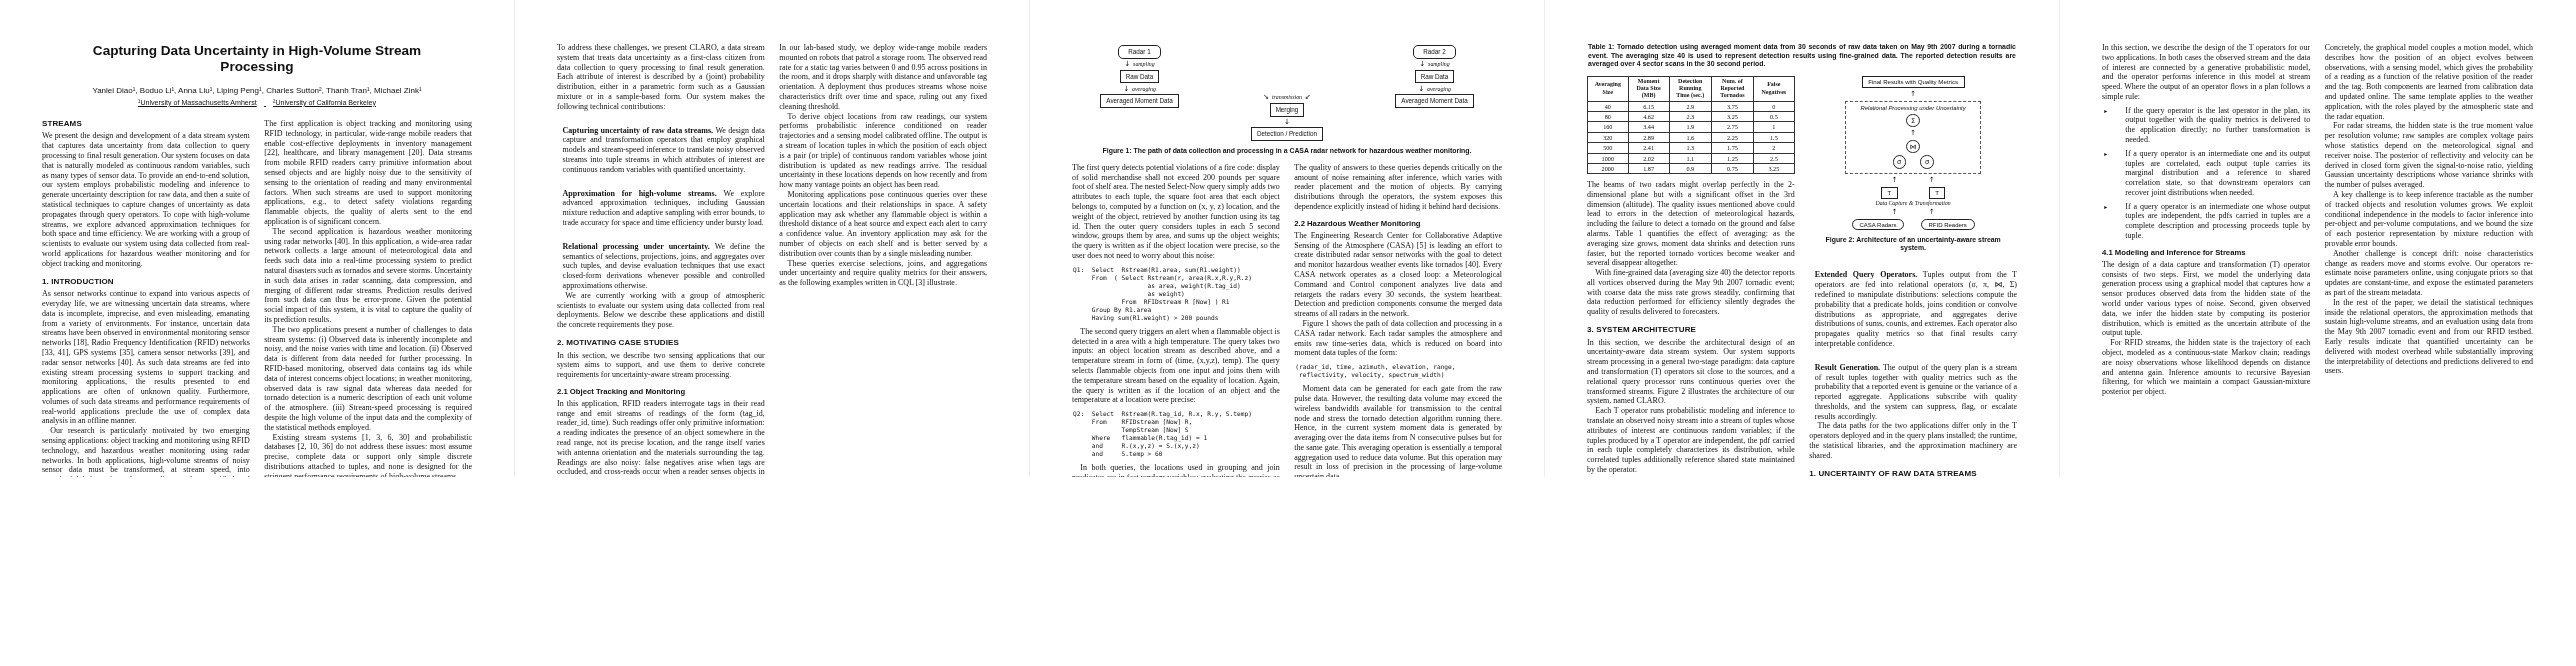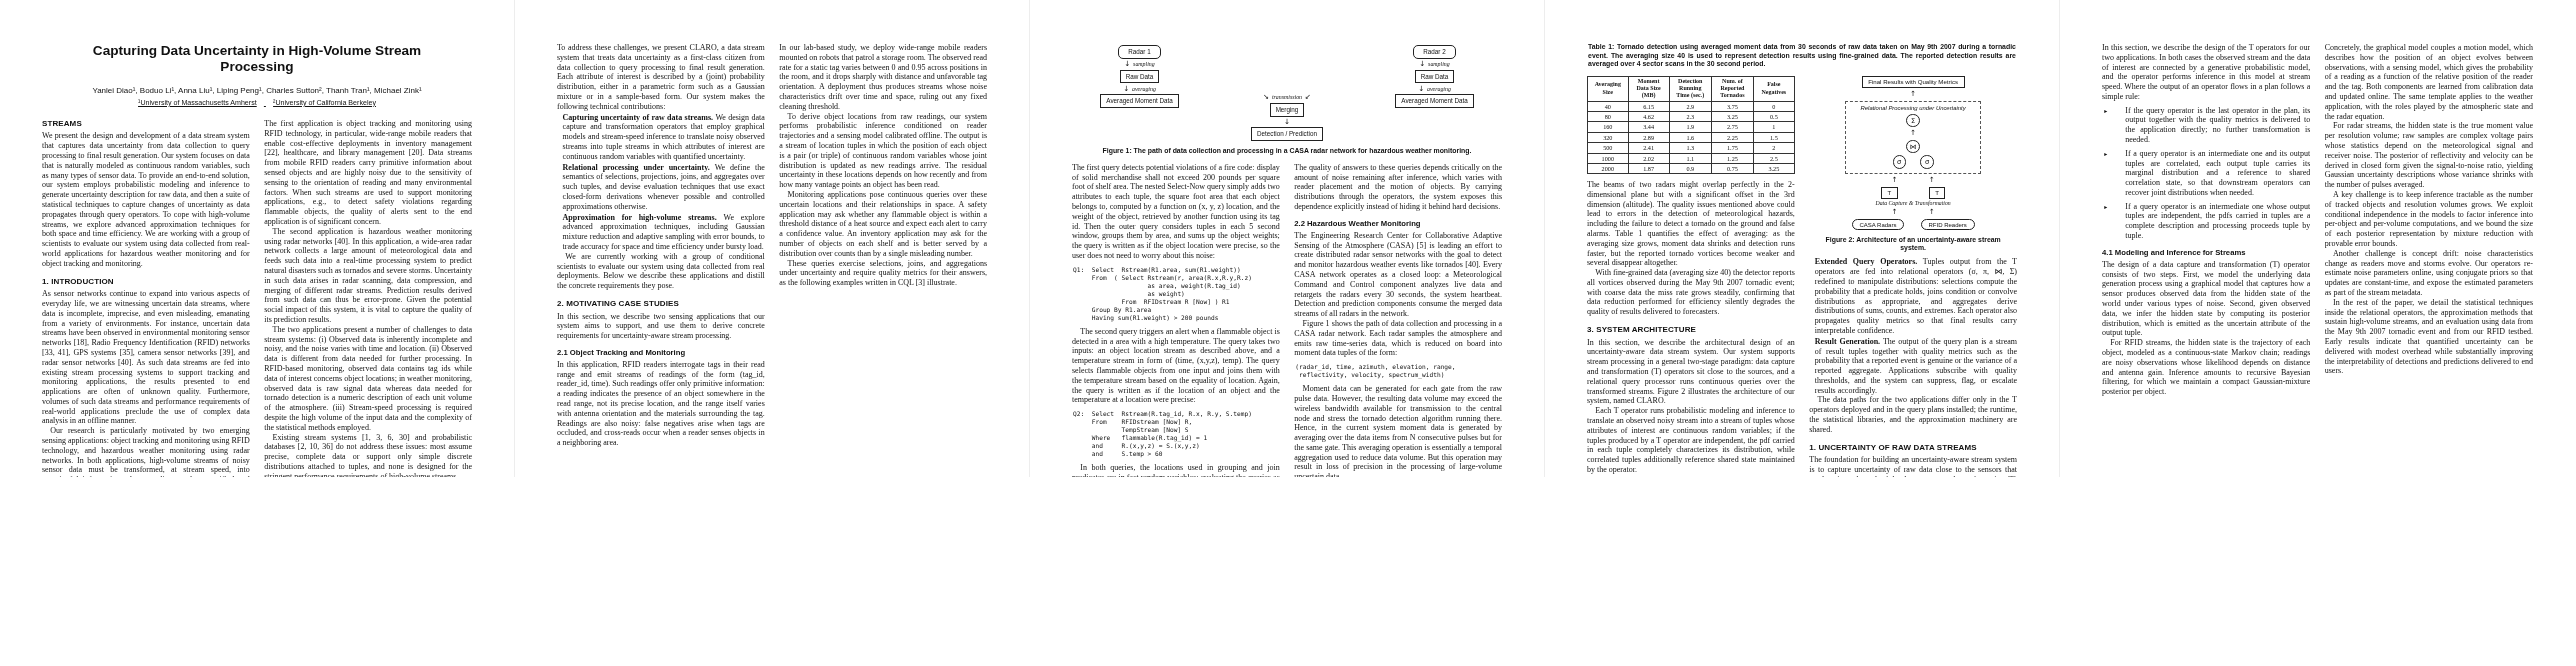--- a/index.html
+++ b/index.html
@@ -16,21 +16,21 @@
   
   .head { text-align:center; margin-bottom:12.2px; }
   .title { font-family:"Liberation Sans", sans-serif; font-weight:bold; font-size:13.6px;
            line-height:16px; max-width:333px; margin:0 auto 11px; }
   .authors { font-family:"Liberation Sans", sans-serif; font-size:8px; margin-bottom:3.9px; }
   .affils { font-family:"Liberation Sans", sans-serif; font-size:7.1px;text-decoration:underline; }
   .affils span { margin:0 7.2px; }
 
   
   p.para { margin:0; text-indent:8.3px; line-height:9.8px; text-align:justify; }
-  p.para.lead-item { text-indent:0; padding-left:5.6px; margin-top:1px; }
+  p.para.lead-item { text-indent:0; padding-left:5.6px; margin-top:14px; }
   .sec-heading { font-family:"Liberation Sans", sans-serif; font-size:8px; font-weight:bold;
                  margin:8.3px 0 3.3px; letter-spacing:0.1px; }
   .sub-heading { font-family:"Liberation Sans", sans-serif; font-size:7.7px; font-weight:bold;
                  margin:7.2px 0 2.8px; }
   .col > .sec-heading:first-child, .col > .sub-heading:first-child { margin-top:0; }
   .sec-heading + p.para, .sub-heading + p.para { text-indent:0; }
   .code { font-family:"DejaVu Sans Mono", monospace; font-size:6.2px; line-height:8px;
           margin:5px 0 5px 1.1px; white-space:pre; }
   .bullet { display:flex; gap:18px; margin:3.9px 0 0 2.2px; }
   .bmark { font-family:"DejaVu Sans", sans-serif; font-size:6.1px; line-height:9.8px; }
@@ -121,23 +121,23 @@
           <p class="para">Recent work on particle filtering [21, 26] considers inference over Markovian models but does not integrate inference with relational query processing, nor does it address resource management for many concurrently monitored objects and volumes.</p>
         </div>
     </div>
   </section>
 
   <section class="page">
     <div class="cols">
       <div class="col">
           <p class="para" style="text-indent: 0px;">To address these challenges, we present CLARO, a data stream system that treats data uncertainty as a first-class citizen from data collection to query processing to final result generation. Each attribute of interest is described by a (joint) probability distribution, either in a parametric form such as a Gaussian mixture or in a sample-based form. Our system makes the following technical contributions:</p>
           <p class="para lead-item"><strong>Capturing uncertainty of raw data streams. </strong>We design data capture and transformation operators that employ graphical models and stream-speed inference to translate noisy observed streams into tuple streams in which attributes of interest are continuous random variables with quantified uncertainty.</p>
+          <p class="para lead-item"><strong>Approximation for high-volume streams. </strong>We explore advanced approximation techniques, including Gaussian mixture reduction and adaptive sampling with error bounds, to trade accuracy for space and time efficiency under bursty load.</p>
           <p class="para lead-item"><strong>Relational processing under uncertainty. </strong>We define the semantics of selections, projections, joins, and aggregates over such tuples, and devise evaluation techniques that use exact closed-form derivations whenever possible and controlled approximations otherwise.</p>
-          <p class="para lead-item"><strong>Approximation for high-volume streams. </strong>We explore advanced approximation techniques, including Gaussian mixture reduction and adaptive sampling with error bounds, to trade accuracy for space and time efficiency under bursty load.</p>
-          <p class="para">We are currently working with a group of conditional scientists to evaluate our system using data collected from real deployments. Below we describe these applications and distill the concrete requirements they pose.</p>
+          <p class="para">We are currently working with a group of atmospheric scientists to evaluate our system using data collected from real deployments. Below we describe these applications and distill the concrete requirements they pose.</p>
           <div class="sec-heading">2.  MOTIVATING CASE STUDIES</div>
           <p class="para">In this section, we describe two sensing applications that our system aims to support, and use them to derive concrete requirements for uncertainty-aware stream processing.</p>
           <div class="sub-heading">2.1  Object Tracking and Monitoring</div>
           <p class="para">In this application, RFID readers interrogate tags in their read range and emit streams of readings of the form (tag_id, reader_id, time). Such readings offer only primitive information: a reading indicates the presence of an object somewhere in the read range, not its precise location, and the range itself varies with antenna orientation and the materials surrounding the tag. Readings are also noisy: false negatives arise when tags are occluded, and cross-reads occur when a reader senses objects in a neighboring area.</p>
         </div>
       <div class="col">
           <p class="para" style="text-indent: 0px;">In our lab-based study, we deploy wide-range mobile readers mounted on robots that patrol a storage room. The observed read rate for a static tag varies between 0 and 0.95 across positions in the room, and it drops sharply with distance and unfavorable tag orientation. A deployment thus produces streams whose noise characteristics drift over time and space, ruling out any fixed cleaning threshold.</p>
           <p class="para">To derive object locations from raw readings, our system performs probabilistic inference conditioned on reader trajectories and a sensing model calibrated offline. The output is a stream of location tuples in which the position of each object is a pair (or triple) of continuous random variables whose joint distribution is updated as new readings arrive. The residual uncertainty in these locations depends on how recently and from how many vantage points an object has been read.</p>
           <p class="para">Monitoring applications pose continuous queries over these uncertain locations and their relationships in space. A safety application may ask whether any flammable object is within a threshold distance of a heat source and expect each alert to carry a confidence value. An inventory application may ask for the number of objects on each shelf and is better served by a distribution over counts than by a single misleading number.</p>
           <p class="para">These queries exercise selections, joins, and aggregations under uncertainty and require quality metrics for their answers, as the following examples written in CQL [3] illustrate.</p>

